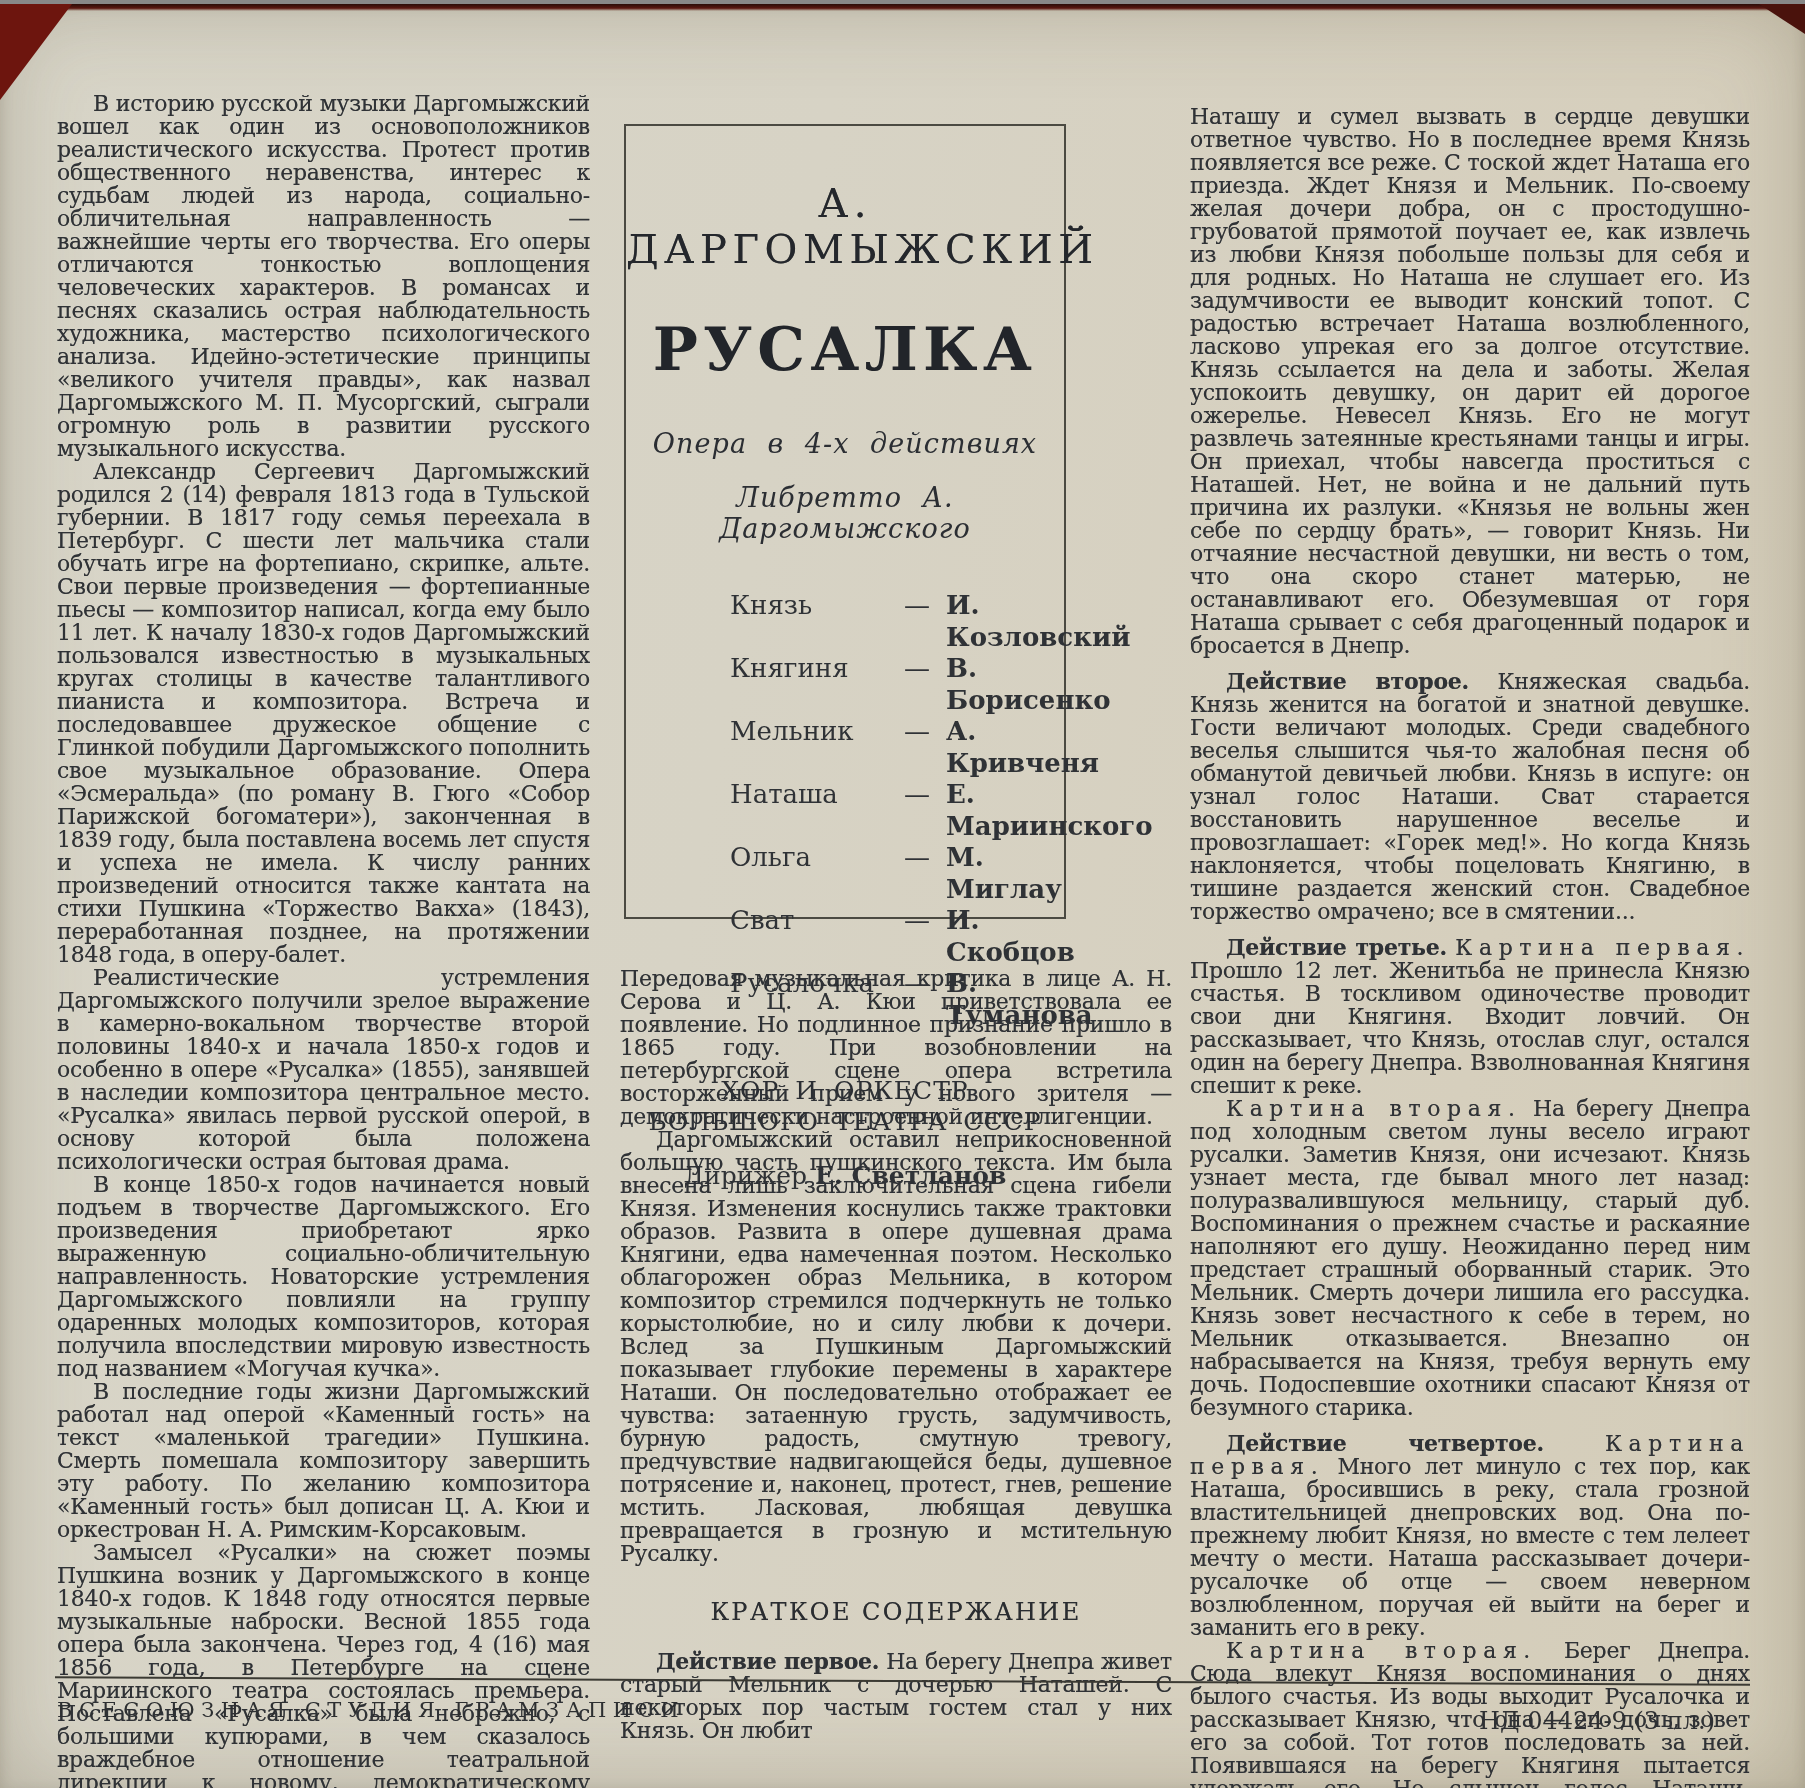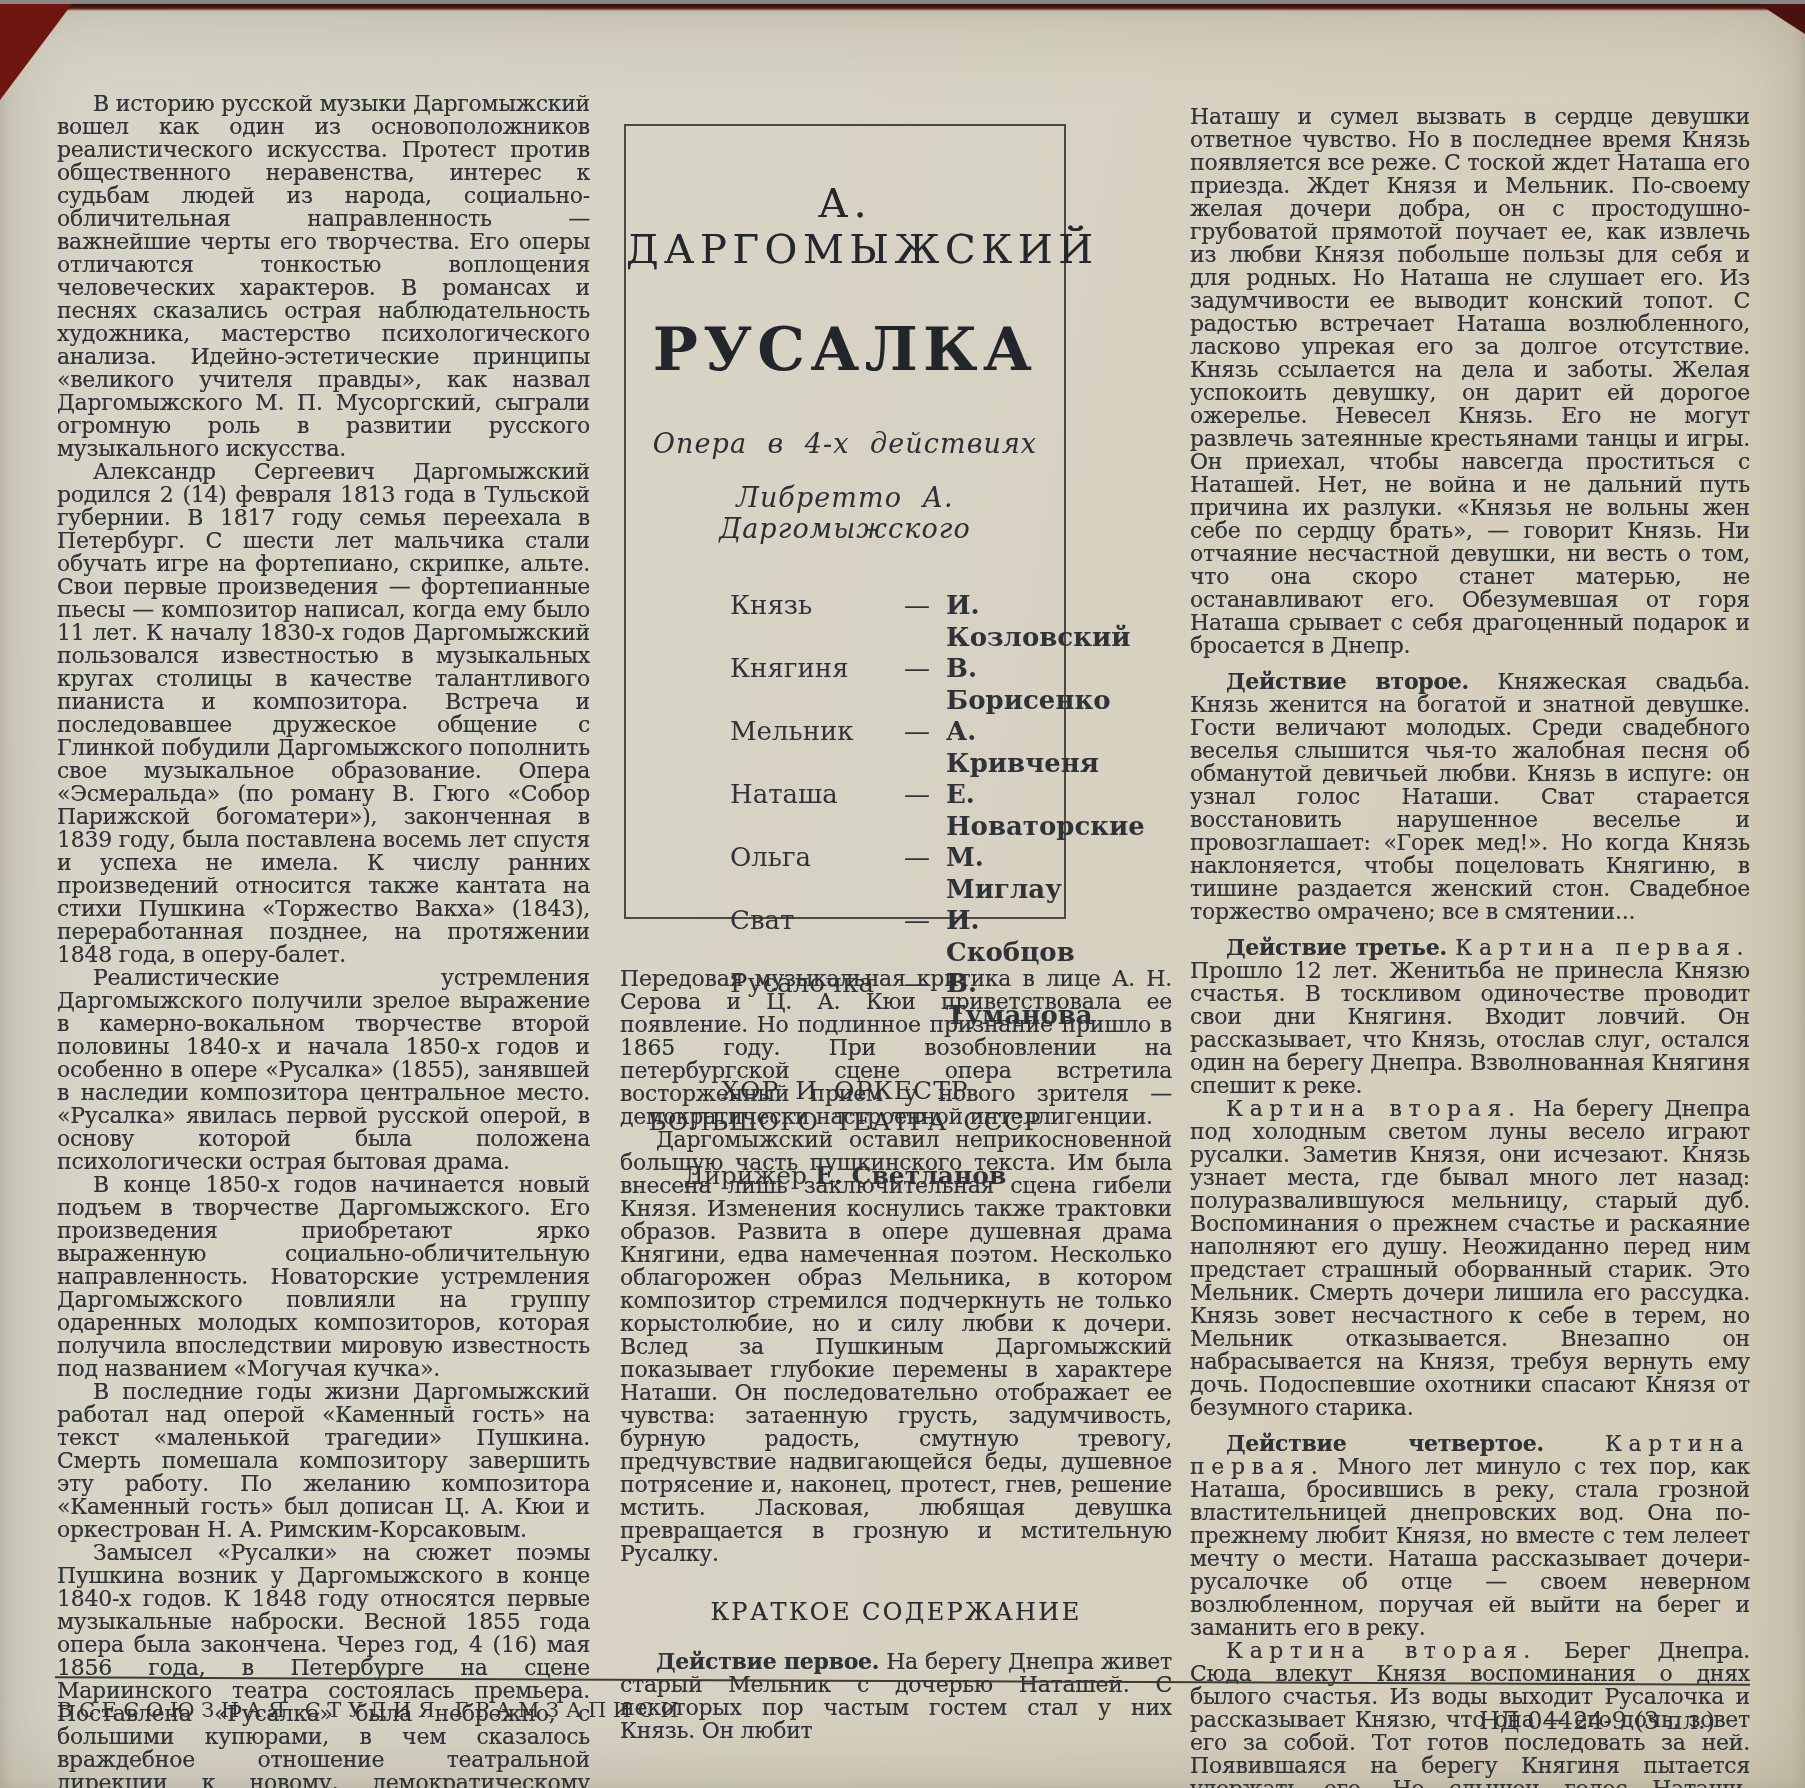--- a/index.html
+++ b/index.html
@@ -95,21 +95,21 @@
         <span class="cast-name">В. Борисенко</span>
       </div>
       <div class="cast-row">
         <span class="cast-role">Мельник</span>
         <span class="cast-dash">—</span>
         <span class="cast-name">А. Кривченя</span>
       </div>
       <div class="cast-row">
         <span class="cast-role">Наташа</span>
         <span class="cast-dash">—</span>
-        <span class="cast-name">Е. Новаторские</span>
+        <span class="cast-name">Е. Мариинского</span>
       </div>
       <div class="cast-row">
         <span class="cast-role">Ольга</span>
         <span class="cast-dash">—</span>
         <span class="cast-name">М. Миглау</span>
       </div>
       <div class="cast-row">
         <span class="cast-role">Сват</span>
         <span class="cast-dash">—</span>
         <span class="cast-name">И. Скобцов</span>

